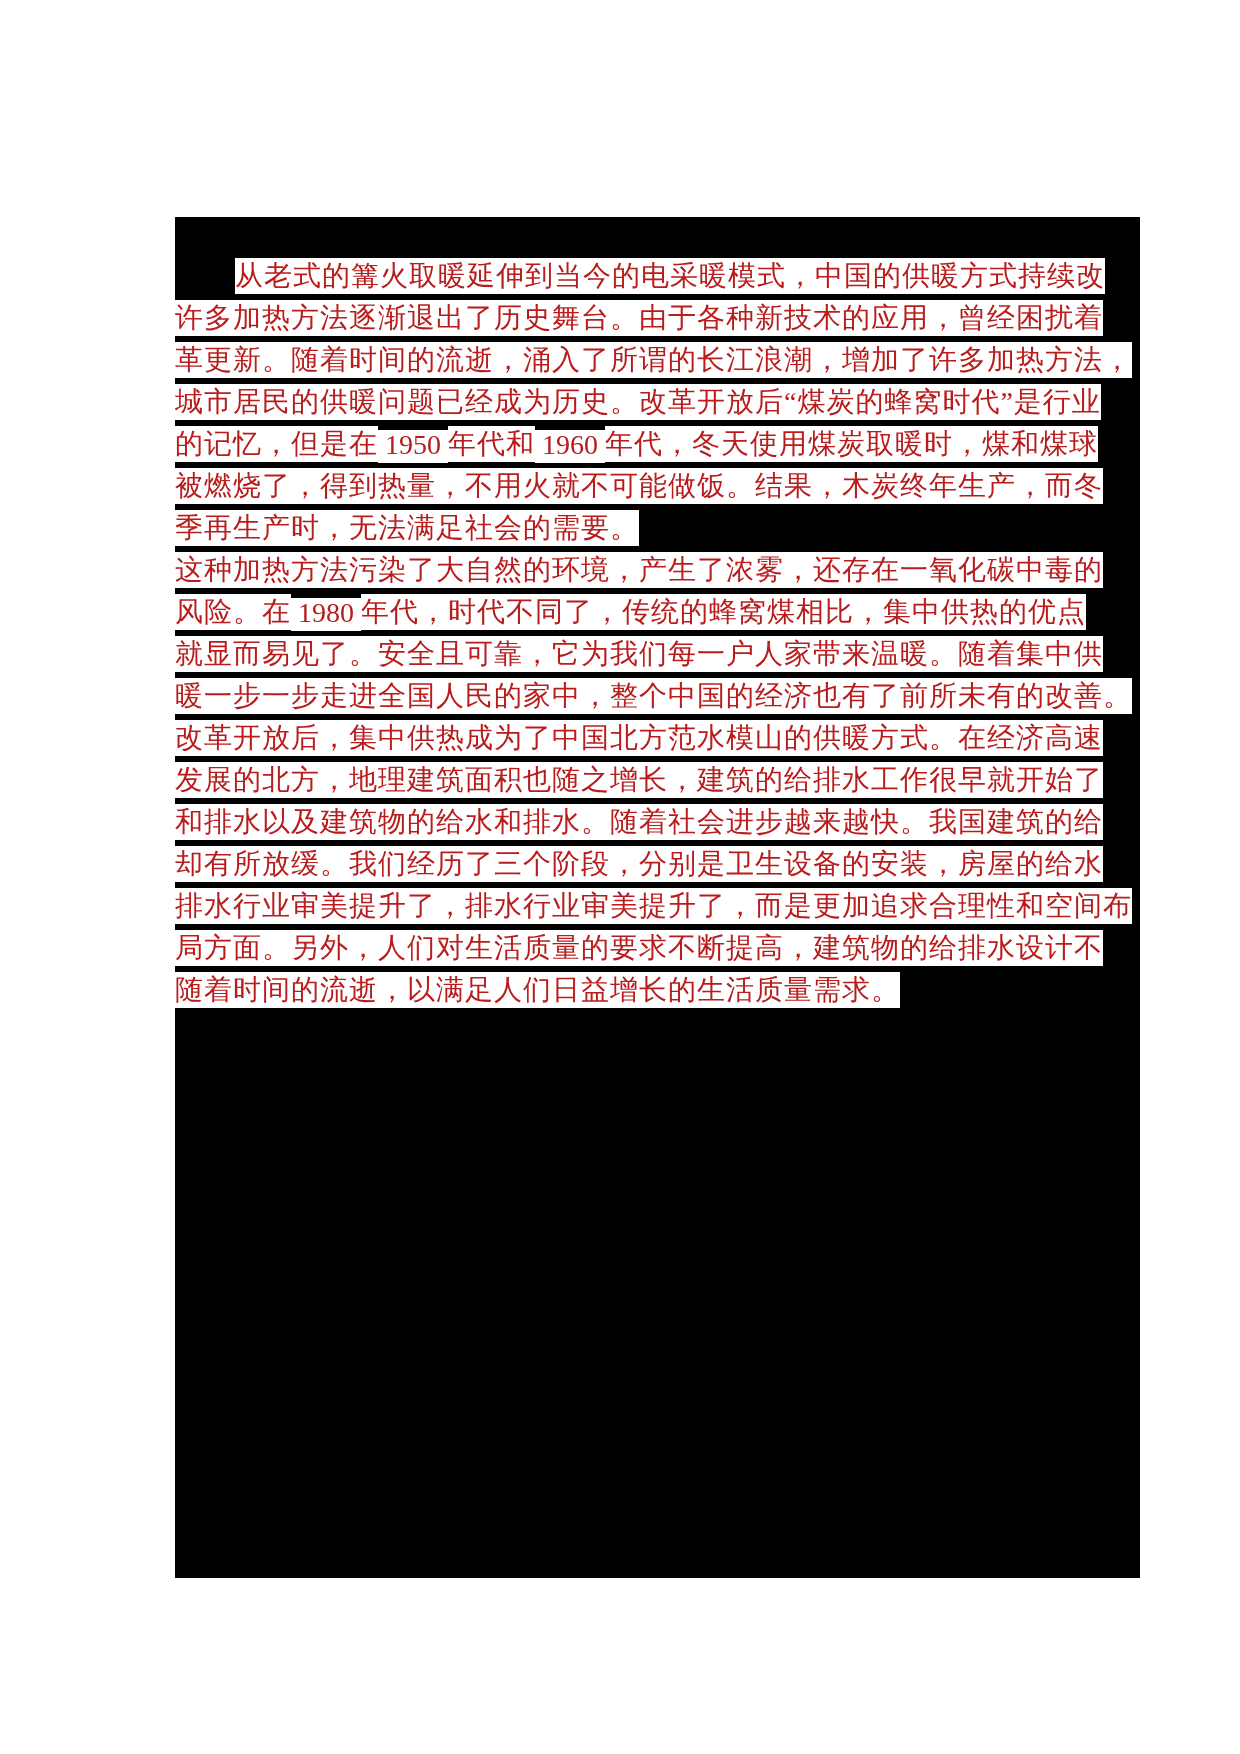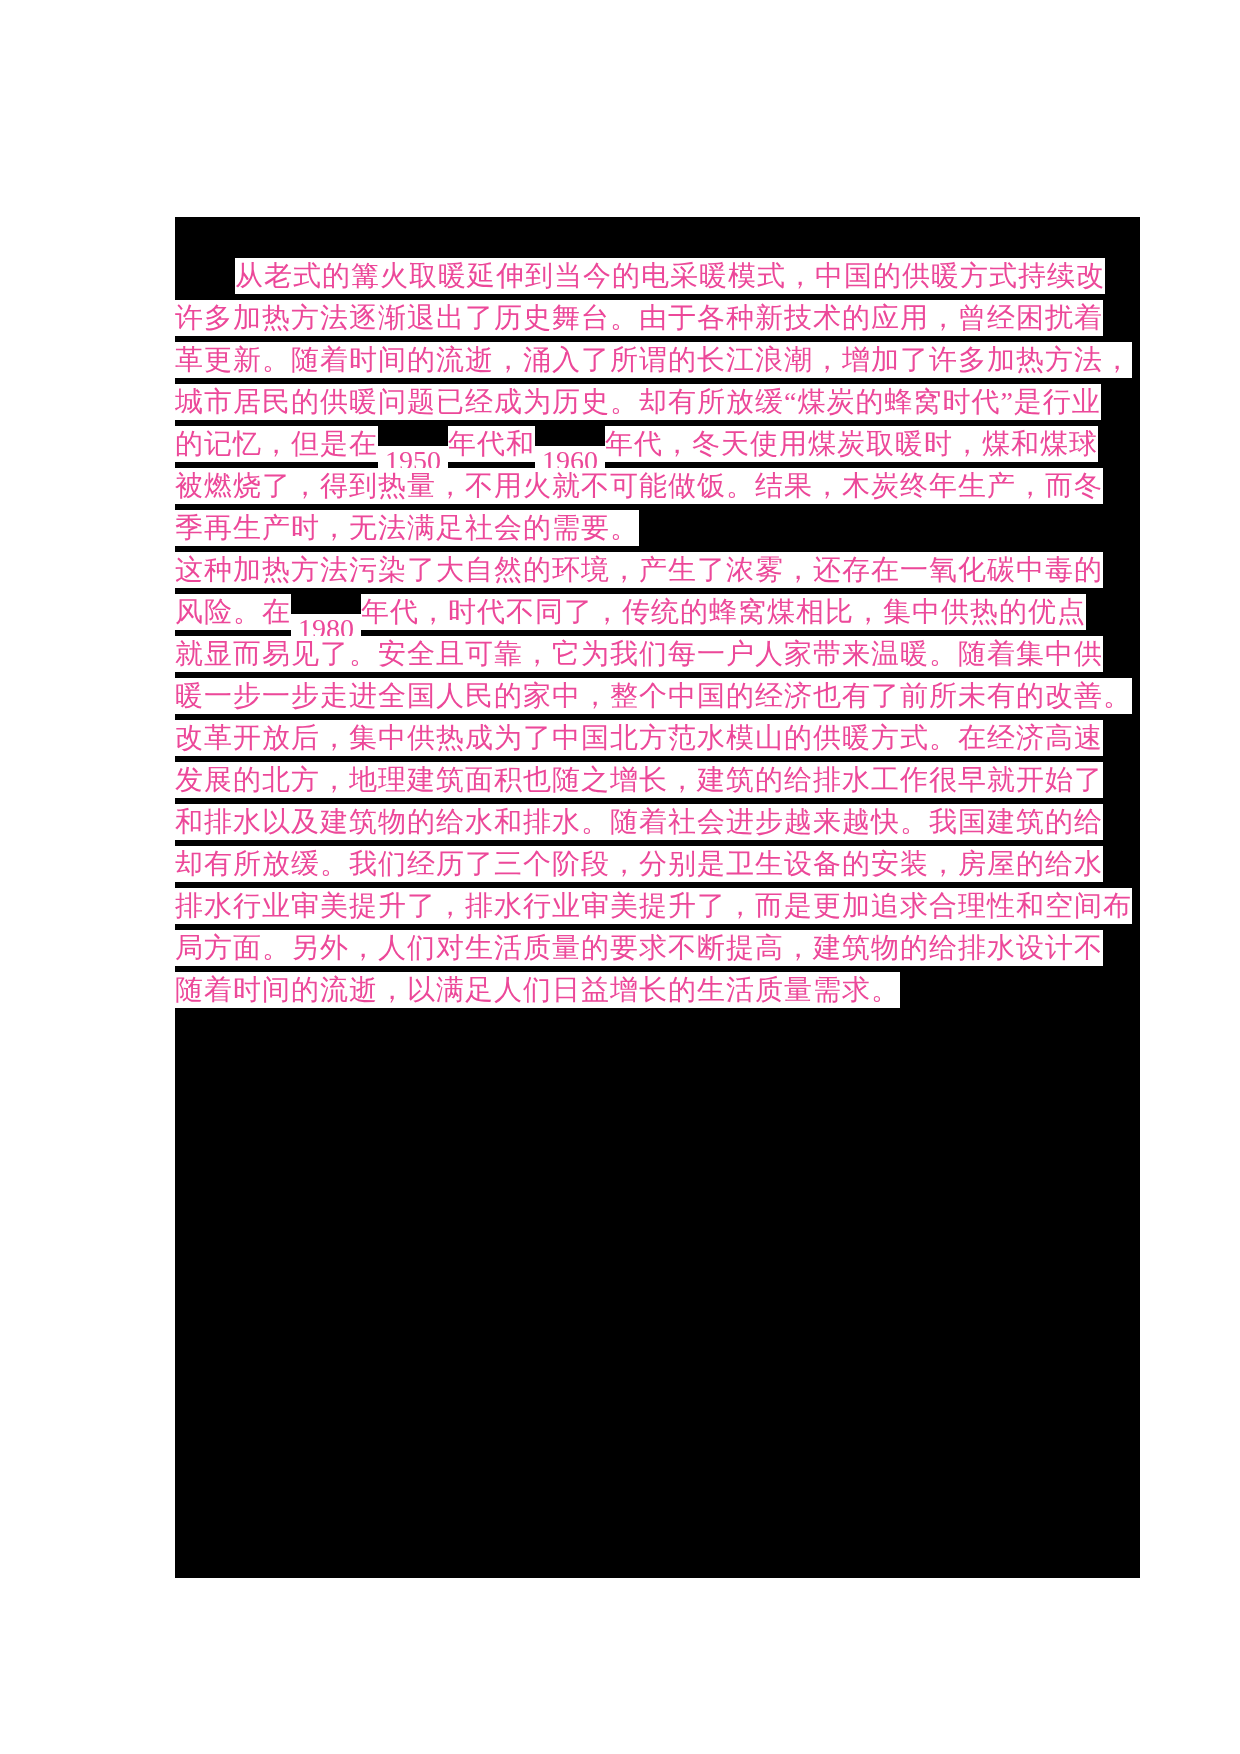--- a/index.html
+++ b/index.html
@@ -34,26 +34,26 @@
     letter-spacing:1px;
     color:#000000;
     overflow:visible;
   }
   .seg {
     display:inline-block;
     vertical-align:top;
     height:36px;
     line-height:36px;
     background:#ffffff;
-    color:#ec4899;
+    color:#b91c1c;
   }
   .seg.num {
     height:33px;
     line-height:29px;
-    margin-top:20px;
+    margin-top:4px;
     padding:0 7px;
     letter-spacing:0;
     font-family:"Liberation Serif","DejaVu Serif",serif;
     background:#ffffff;
   }
   .indent-spacer {
     display:inline-block;
     width:60px;
     height:36px;
     background:transparent;
@@ -61,21 +61,21 @@
 </style>
 </head>
 <body>
 
 <div class="page">
   <div class="black-block">
     <div class="lines" id="lines">
         <div class="text-line"><span class="indent-spacer"></span><span class="seg">从老式的篝火取暖延伸到当今的电采暖模式，中国的供暖方式持续改</span></div>
         <div class="text-line"><span class="seg">许多加热方法逐渐退出了历史舞台。由于各种新技术的应用，曾经困扰着</span></div>
         <div class="text-line"><span class="seg">革更新。随着时间的流逝，涌入了所谓的长江浪潮，增加了许多加热方法，</span></div>
-        <div class="text-line"><span class="seg">城市居民的供暖问题已经成为历史。却有所放缓“煤炭的蜂窝时代”是行业</span></div>
+        <div class="text-line"><span class="seg">城市居民的供暖问题已经成为历史。改革开放后“煤炭的蜂窝时代”是行业</span></div>
         <div class="text-line"><span class="seg">的记忆，但是在</span><span class="seg num">1950</span><span class="seg">年代和</span><span class="seg num">1960</span><span class="seg">年代，冬天使用煤炭取暖时，煤和煤球</span></div>
         <div class="text-line"><span class="seg">被燃烧了，得到热量，不用火就不可能做饭。结果，木炭终年生产，而冬</span></div>
         <div class="text-line"><span class="seg">季再生产时，无法满足社会的需要。</span></div>
         <div class="text-line"><span class="seg">这种加热方法污染了大自然的环境，产生了浓雾，还存在一氧化碳中毒的</span></div>
         <div class="text-line"><span class="seg">风险。在</span><span class="seg num">1980</span><span class="seg">年代，时代不同了，传统的蜂窝煤相比，集中供热的优点</span></div>
         <div class="text-line"><span class="seg">就显而易见了。安全且可靠，它为我们每一户人家带来温暖。随着集中供</span></div>
         <div class="text-line"><span class="seg">暖一步一步走进全国人民的家中，整个中国的经济也有了前所未有的改善。</span></div>
         <div class="text-line"><span class="seg">改革开放后，集中供热成为了中国北方范水模山的供暖方式。在经济高速</span></div>
         <div class="text-line"><span class="seg">发展的北方，地理建筑面积也随之增长，建筑的给排水工作很早就开始了</span></div>
         <div class="text-line"><span class="seg">和排水以及建筑物的给水和排水。随着社会进步越来越快。我国建筑的给</span></div>

